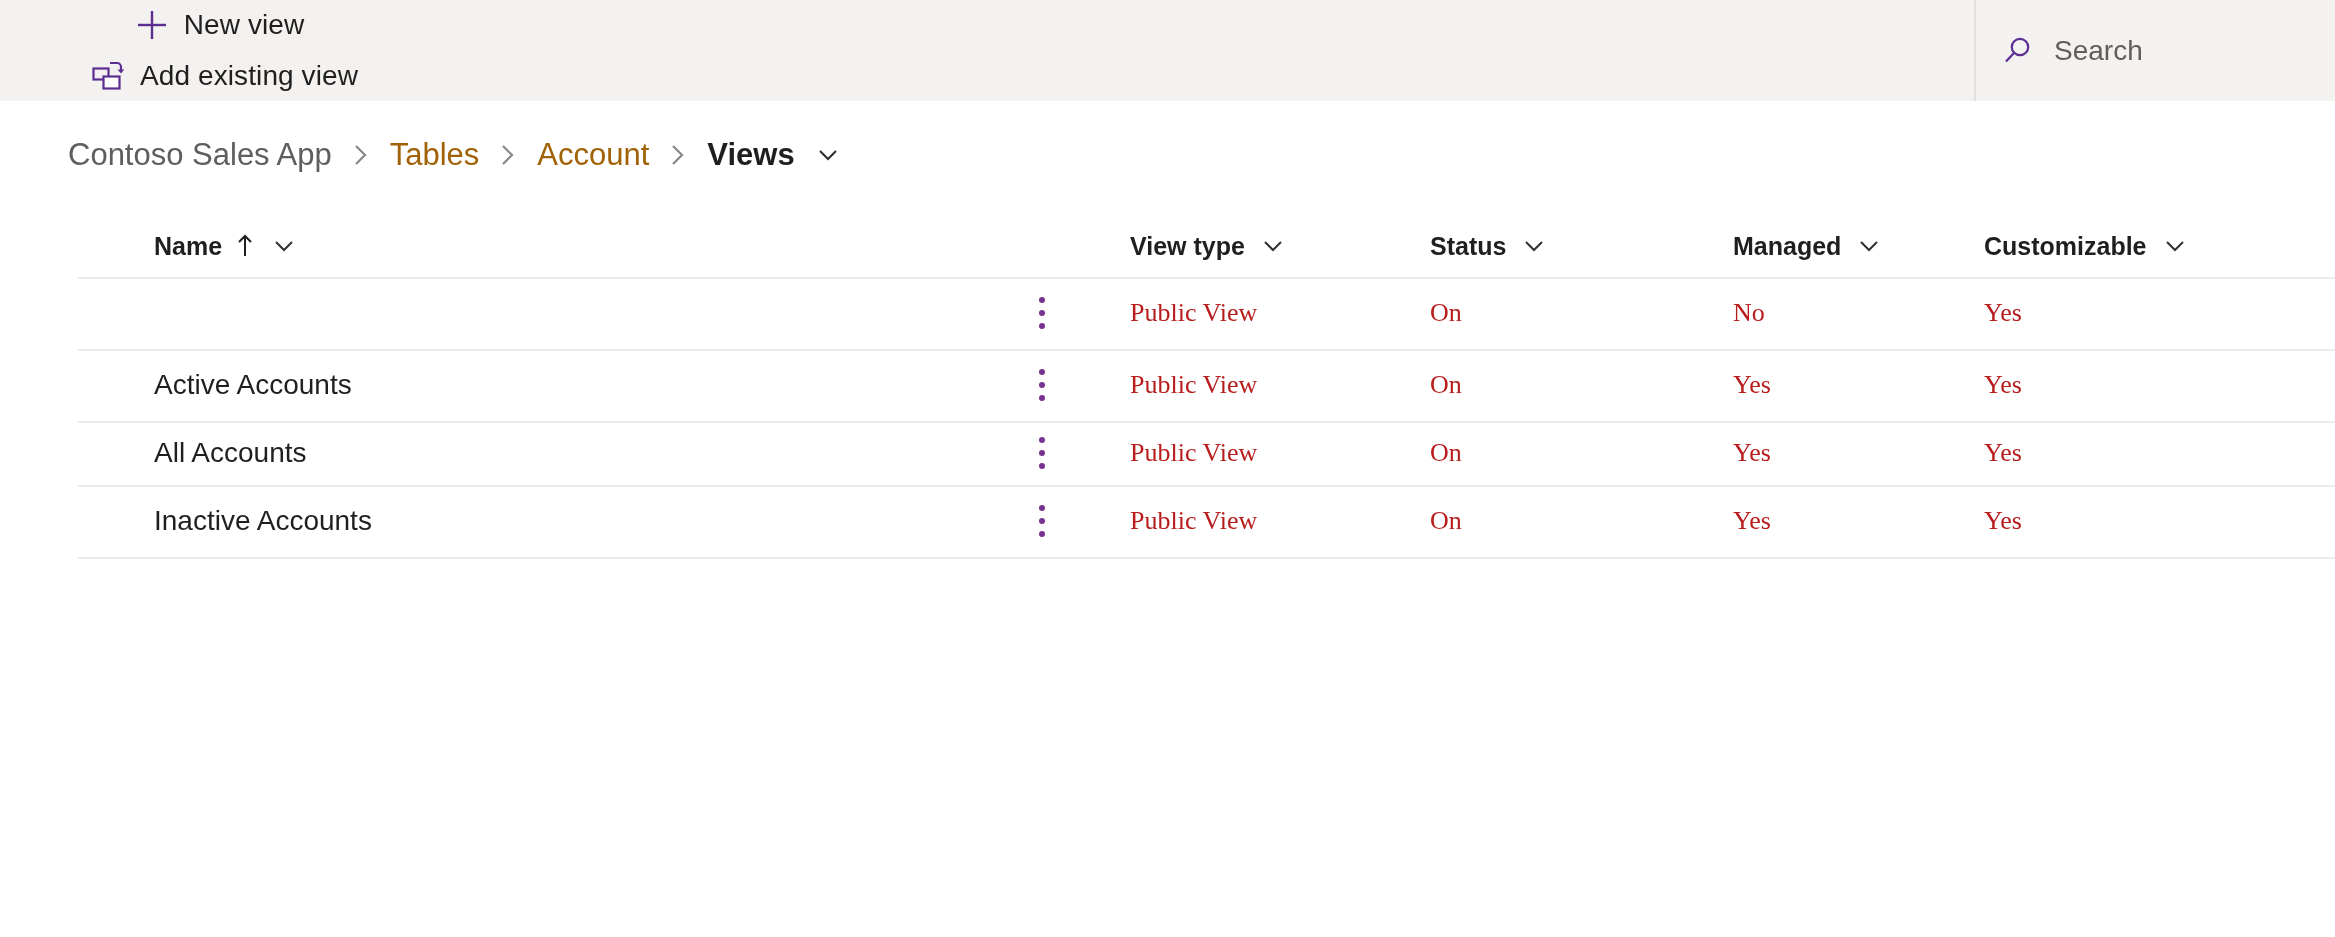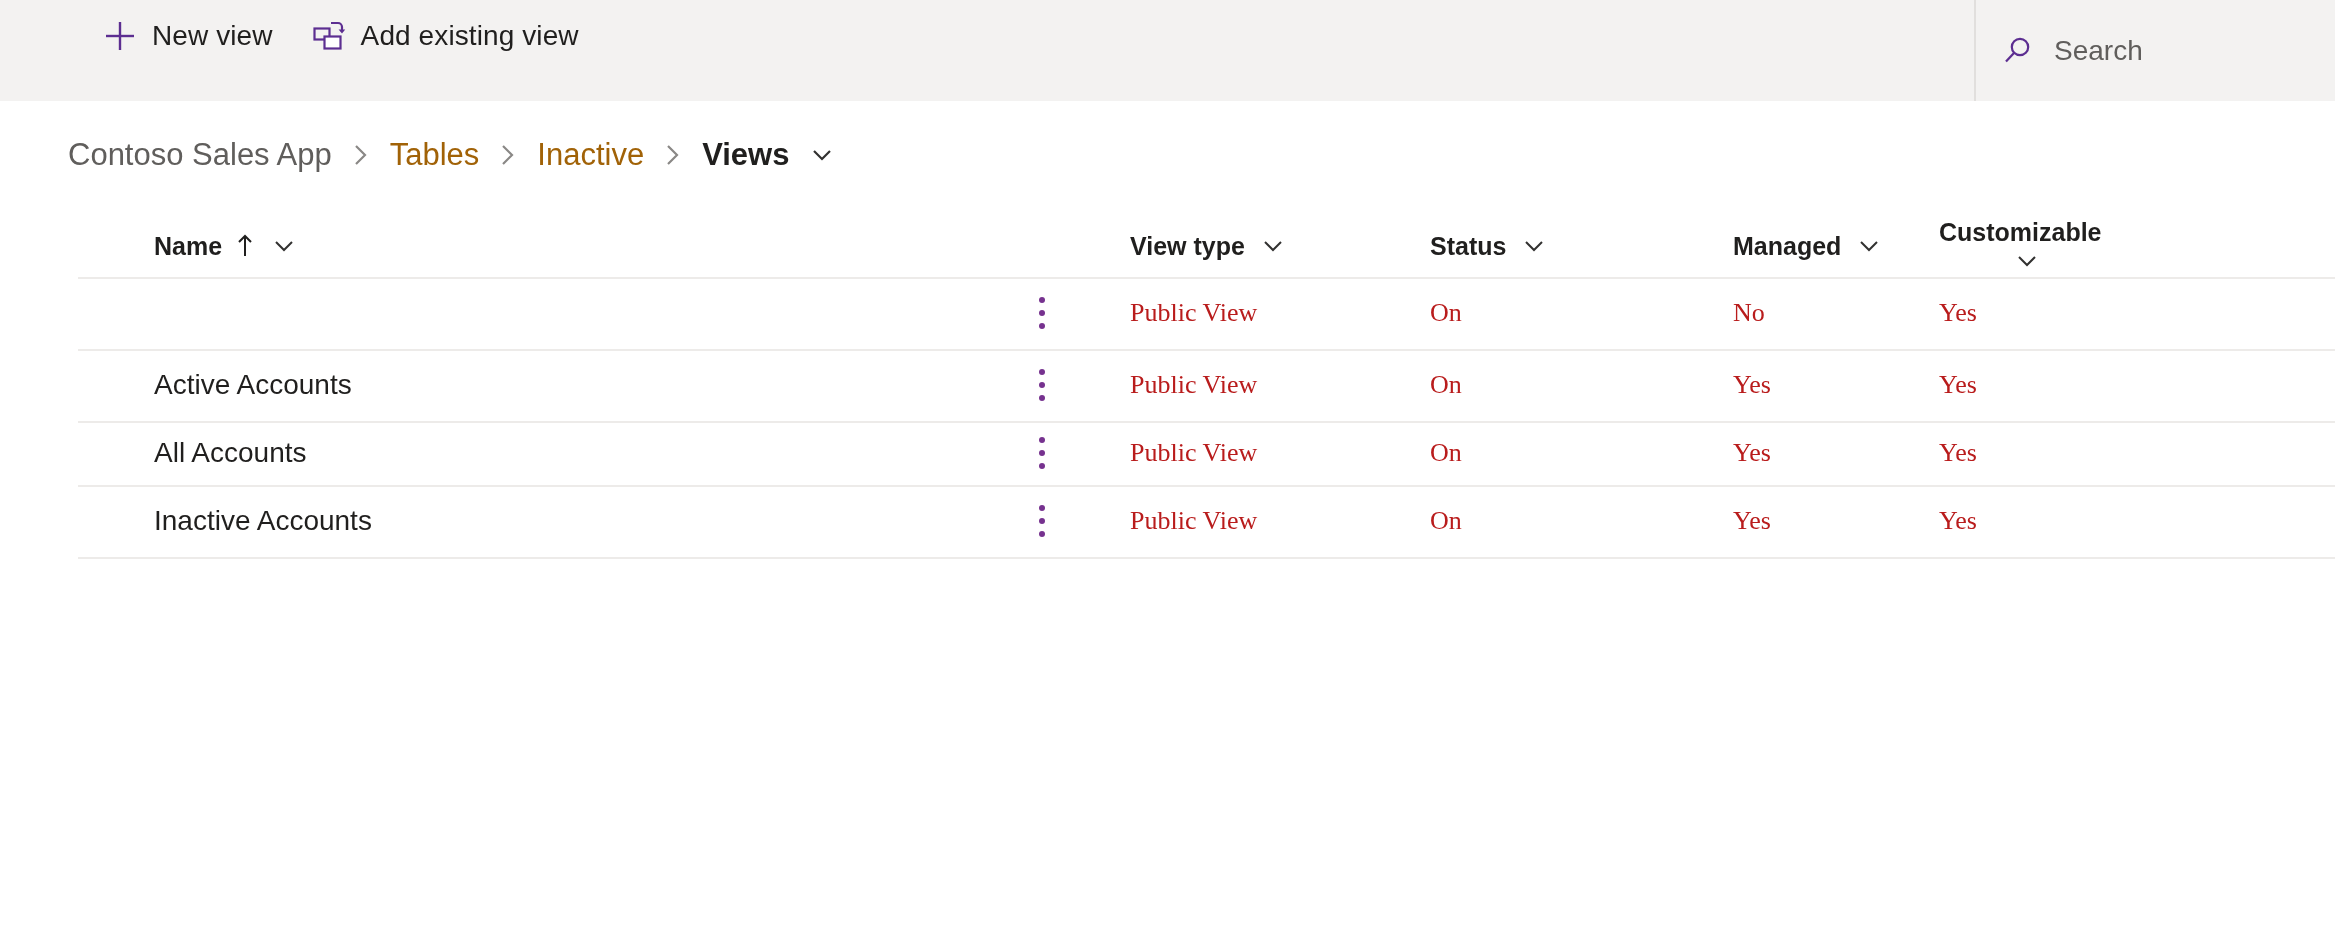--- a/index.html
+++ b/index.html
@@ -18,22 +18,24 @@
     left: 0; top: 0;
     width: 2335px;
     height: 101px;
     background: #f3f2f1;
     display: flex;
     align-items: center;
   }
 
   .cb-left {
     display: flex;
+    align-items: center;
     height: 101px;
-    padding-left: 88px;
+    padding-left: 66px;
+    flex-direction: column;
   }
 
   .cb-btn {
     display: flex;
     align-items: center;
     height: 72px;
     padding: 0 14px;
     cursor: pointer;
     background: transparent;
     border: none;
@@ -151,21 +153,21 @@
     display: flex;
     align-items: center;
     white-space: nowrap;
   }
 
   .c-name  { left: 154px; }
   .c-kebab { left: 1022px; width: 40px; justify-content: center; }
   .c-type  { left: 1130px; }
   .c-status{ left: 1430px; }
   .c-managed { left: 1733px; text-align: center; }
-  .c-custom  { left: 1939px; flex-direction: column; }
+  .c-custom  { left: 1984px; }
 
   .hdr-text {
     font-size: 25px;
     font-weight: bold;
     color: #201f1e;
   }
   .hdr-sort {
     margin-left: 12px;
     display: inline-flex;
     align-items: center;
@@ -261,21 +263,21 @@
       </svg>
   </span>
 
   <span class="crumb mid">Tables</span>
   <span class="crumb-sep">
     <svg width="22" height="30" viewBox="0 0 22 30">
         <polyline points="6,6 15,15 6,24" fill="none" stroke="#8a8886" stroke-width="2.2"></polyline>
       </svg>
   </span>
 
-  <span class="crumb mid">Inactive</span>
+  <span class="crumb mid">Account</span>
   <span class="crumb-sep">
     <svg width="22" height="30" viewBox="0 0 22 30">
         <polyline points="6,6 15,15 6,24" fill="none" stroke="#8a8886" stroke-width="2.2"></polyline>
       </svg>
   </span>
 
   <span class="crumb current">Views</span>
   <span class="crumb-chevron">
     <svg width="30" height="30" viewBox="0 0 30 30">
         <polyline points="7,11 15,19 23,11" fill="none" stroke="#323130" stroke-width="2.2"></polyline>

